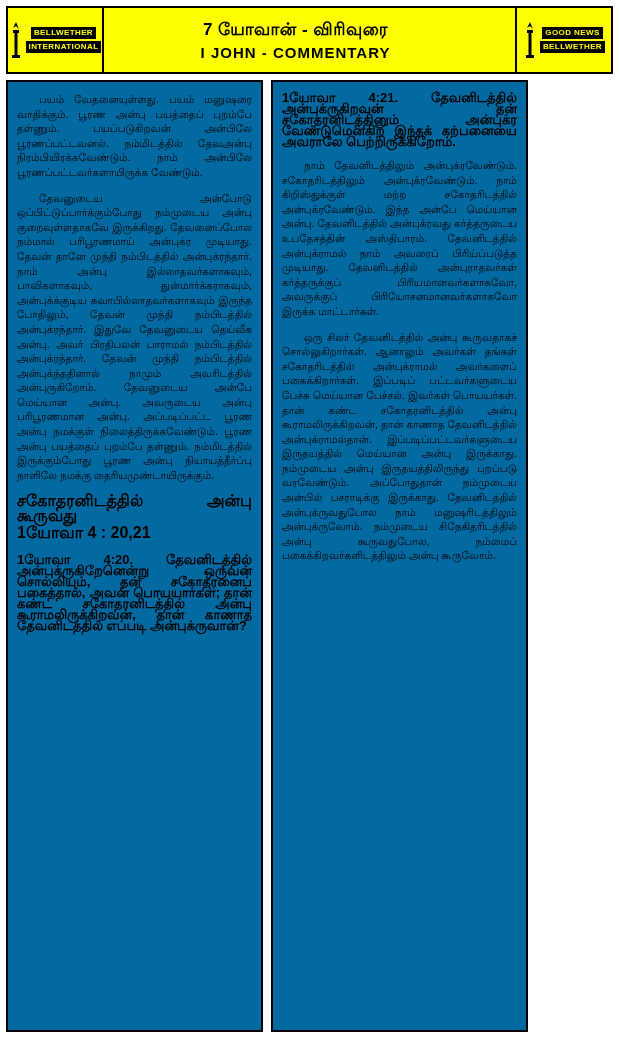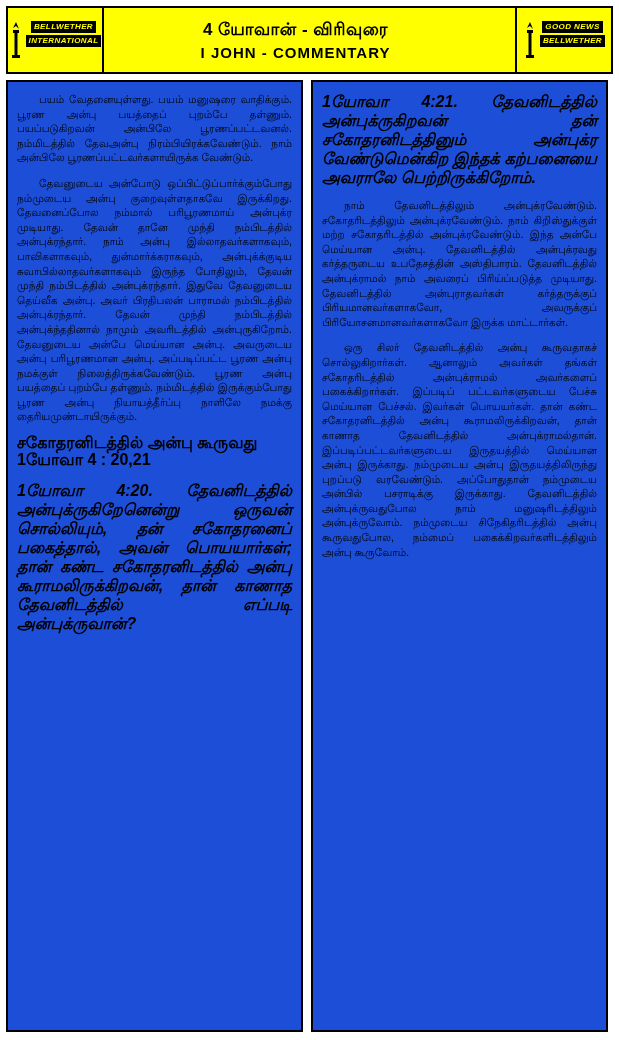--- a/index.html
+++ b/index.html
@@ -39,22 +39,22 @@
     padding: 2px;
     box-sizing: border-box;
   }
   .logo-box.right {
     border-right: none;
     border-left: 2px solid #000000;
     margin-left: 28px;
   }
   .logo-inner {
     display: flex;
+    align-items: center;
     gap: 3px;
-    font-style: italic;
   }
   .torch {
     width: 14px;
     height: 38px;
     position: relative;
     flex: 0 0 auto;
   }
   .torch svg { display: block; }
   .logo-words {
     display: flex;
@@ -98,23 +98,23 @@
   }
 
   
   .columns {
     display: flex;
     margin-top: 6px;
     gap: 8px;
     height: 952px;
   }
   .col {
-    width: 297px;
+    width: 257px;
     border: 2px solid #000000;
-    background: #1d4ed8;
+    background: #0369a1;
     box-sizing: border-box;
     padding: 10px 9px;
     overflow: hidden;
   }
   p.para {
     margin: 0 0 11px 0;
     font-size: 10.5px;
     line-height: 14.6px;
     color: #000000;
     text-align: justify;
@@ -126,27 +126,26 @@
     font-size: 16px;
     font-weight: bold;
     color: #000000;
     line-height: 15px;
     text-align: justify;
     font-family: "Liberation Sans", sans-serif;
   }
   p.heading.spaced { margin-bottom: 14px; }
   p.ref {
     margin: 0 0 11px 0;
-    font-size: 16px;
-    font-weight: bold;
-    line-height: 19px;
+    font-size: 13px;
+    font-weight: bold;
+    line-height: 11px;
     color: #000000;
     text-align: justify;
     font-family: "Liberation Sans", sans-serif;
-    font-style: italic;
   }
 </style>
 </head>
 <body>
 
 <div class="page">
 
   <div class="header">
 
     <div class="logo-box">
@@ -160,21 +159,21 @@
           </svg>
         </span>
         <span class="logo-words">
           <span class="logo-word">BELLWETHER</span>
           <span class="logo-word">INTERNATIONAL</span>
         </span>
       </div>
     </div>
 
     <div class="title-box">
-      <div class="title-tamil">4 யோவான் - விரிவுரை</div>
+      <div class="title-tamil">7 யோவான் - விரிவுரை</div>
       <div class="title-english">I JOHN - COMMENTARY</div>
     </div>
 
     <div class="logo-box right">
       <div class="logo-inner">
         <span class="torch">
           <svg width="14" height="38" viewBox="0 0 14 38">
             <path d="M7 1 L4 7 L7 5 L10 8 Z" fill="#000"></path>
             <rect x="4" y="9" width="6" height="3" fill="#000"></rect>
             <rect x="5.5" y="12" width="3" height="22" fill="#000"></rect>

